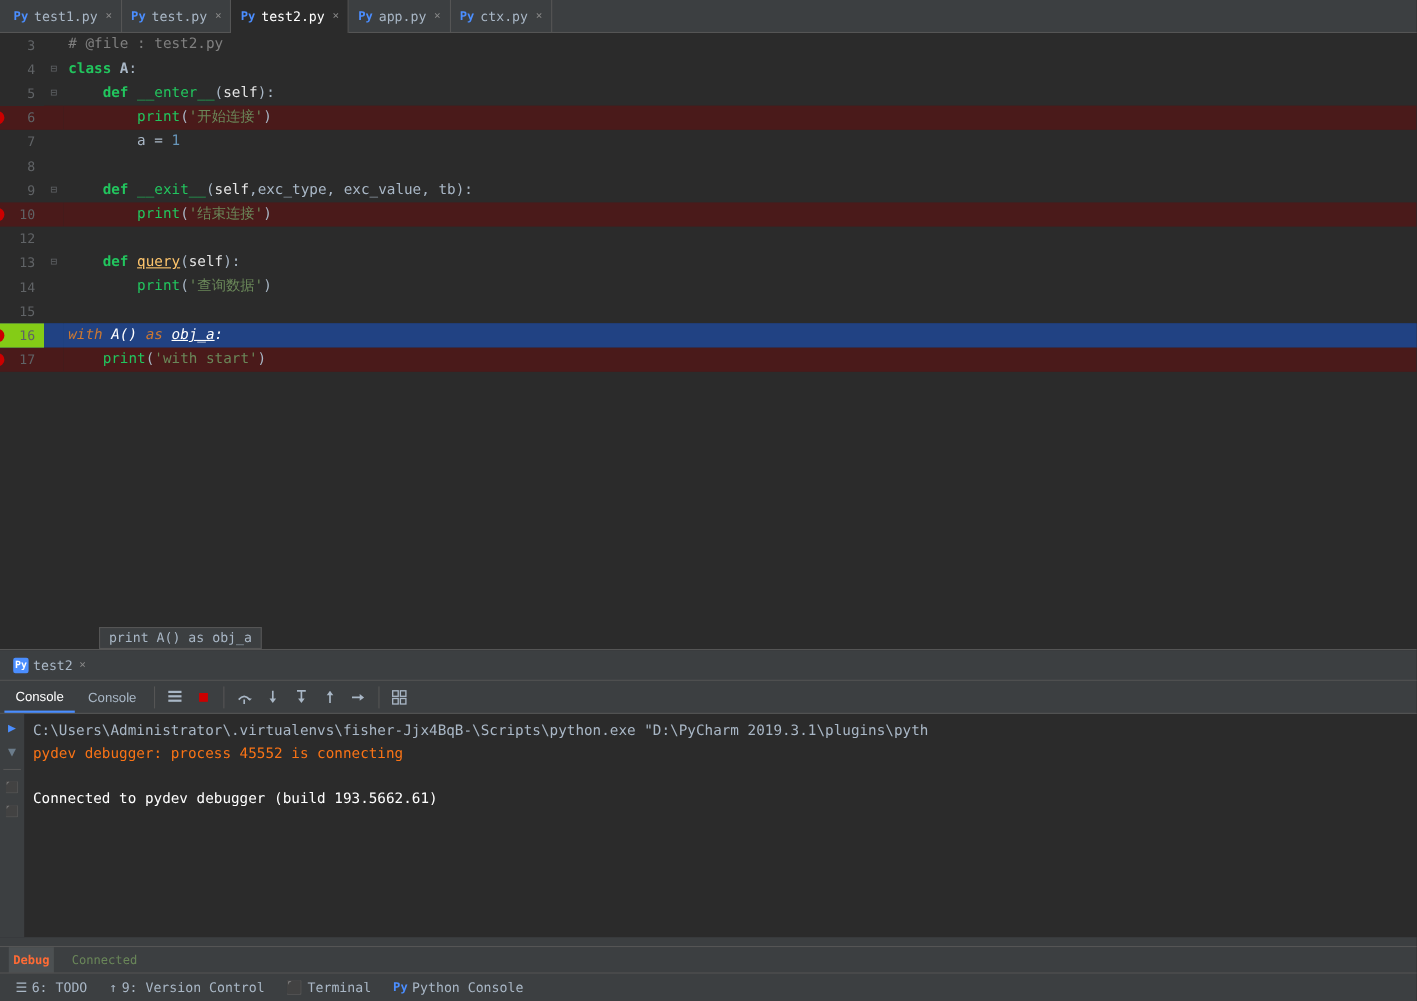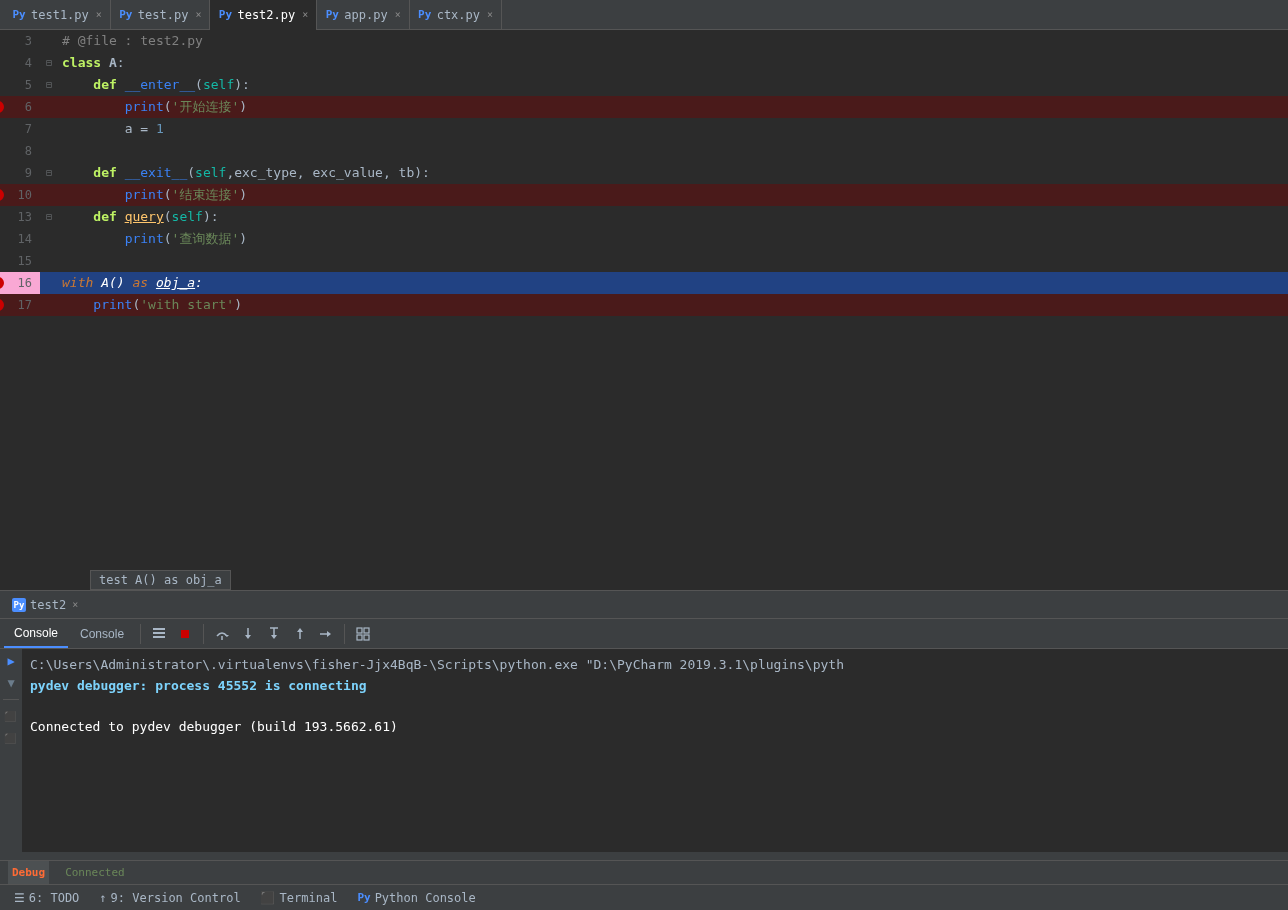--- a/index.html
+++ b/index.html
@@ -113,32 +113,32 @@
       border-radius: 50%;
     }
 
     .line-code {
       padding-left: 4px;
       white-space: nowrap;
       font-size: 13px;
     }
 
     
-    .kw { color: #bef264; font-weight: bold; }
+    .kw { color: #22c55e; font-weight: bold; }
     .kw2 { color: #cc7832; }
     .cls { color: #a9b7c6; font-weight: bold; }
-    .fn { color: #3b82f6; }
+    .fn { color: #22c55e; }
     .fn-underline { color: #ffc66d; text-decoration: underline; }
     .param { color: #a9b7c6; }
     .str { color: #6a8759; }
     .num { color: #6897bb; }
     .punct { color: #a9b7c6; }
     .comment { color: #808080; }
     .var { color: #a9b7c6; }
-    .self-kw { color: #14b8a6; }
+    .self-kw { color: #e5e5e5; }
 
     
     .line-row.current-line .line-code { color: #ffffff; font-style: italic; }
 
     
     .expression-hint {
       background: #3c3f41;
       border: 1px solid #555;
       padding: 2px 8px;
       font-size: 12px;
@@ -243,21 +243,21 @@
       font-size: 13px;
       line-height: 1.6;
     }
 
     .console-line {
       white-space: nowrap;
       overflow: hidden;
       text-overflow: ellipsis;
     }
     .console-line.normal { color: #a9b7c6; }
-    .console-line.orange { color: #7dd3fc; font-weight: bold; }
+    .console-line.orange { color: #f97316; }
     .console-line.white { color: #ffffff; }
     .sidebar-icon {
       width: 16px;
       height: 16px;
       color: #6b7c8b;
       cursor: pointer;
       font-size: 12px;
       display: flex;
       align-items: center;
       justify-content: center;
@@ -422,20 +422,25 @@
             <div class="breakpoint-dot"></div>
             <span>10</span>
           </td>
           <td class="fold-gutter"></td>
           <td class="line-code">
             <span>&nbsp;&nbsp;&nbsp;&nbsp;&nbsp;&nbsp;&nbsp;&nbsp;</span><span class="fn">print</span><span class="punct">(</span><span class="str">'结束连接'</span><span class="punct">)</span>
           </td>
         </tr>
 
 
+        <tr class="line-row">
+          <td class="line-num"><span>12</span></td>
+          <td class="fold-gutter"></td>
+          <td class="line-code"></td>
+        </tr>
 
         <tr class="line-row">
           <td class="line-num"><span>13</span></td>
           <td class="fold-gutter"><span style="color:#606366; font-size:10px;">⊟</span></td>
           <td class="line-code">
             <span>&nbsp;&nbsp;&nbsp;&nbsp;</span><span class="kw">def </span><span class="fn-underline">query</span><span class="punct">(</span><span class="self-kw">self</span><span class="punct">):</span>
           </td>
         </tr>
 
         <tr class="line-row">
@@ -446,21 +451,21 @@
           </td>
         </tr>
 
         <tr class="line-row">
           <td class="line-num"><span>15</span></td>
           <td class="fold-gutter"></td>
           <td class="line-code"></td>
         </tr>
 
         <tr class="line-row current-line">
-          <td class="line-num has-breakpoint" style="background:#f9a8d4; color:#606366;margin-top:27px;">
+          <td class="line-num has-breakpoint" style="background:#84cc16; color:#606366;margin-top:27px;">
             <div class="breakpoint-dot"></div>
             <span>16</span>
           </td>
           <td class="fold-gutter" style="background:#214283;"></td>
           <td class="line-code" style="background:#214283;">
             <span class="kw2" style="color:#cc7832;">with </span><span style="color:#ffffff;">A</span><span style="color:#ffffff;">() </span><span class="kw2" style="color:#cc7832;">as </span><span style="color:#ffffff; text-decoration: underline;">obj_a</span><span style="color:#ffffff;">:</span>
           </td>
         </tr>
 
         <tr class="line-row breakpoint-line">
@@ -475,21 +480,21 @@
         </tr>
 
         <tr class="line-row">
           <td class="line-num"></td>
           <td class="fold-gutter"></td>
           <td class="line-code"></td>
         </tr>
       </tbody>
     </table>
 
-    <div class="expression-hint">test A() as obj_a</div>
+    <div class="expression-hint">print A() as obj_a</div>
   </div>
 </div>
 
 <div class="debug-panel">
 
   <div class="debug-tabs-bar">
     <div class="debug-session-tab">
       <span class="icon-py">Py</span>
       <span>test2</span>
       <span style="font-size:10px; color:#888; margin-left:2px;">×</span>

